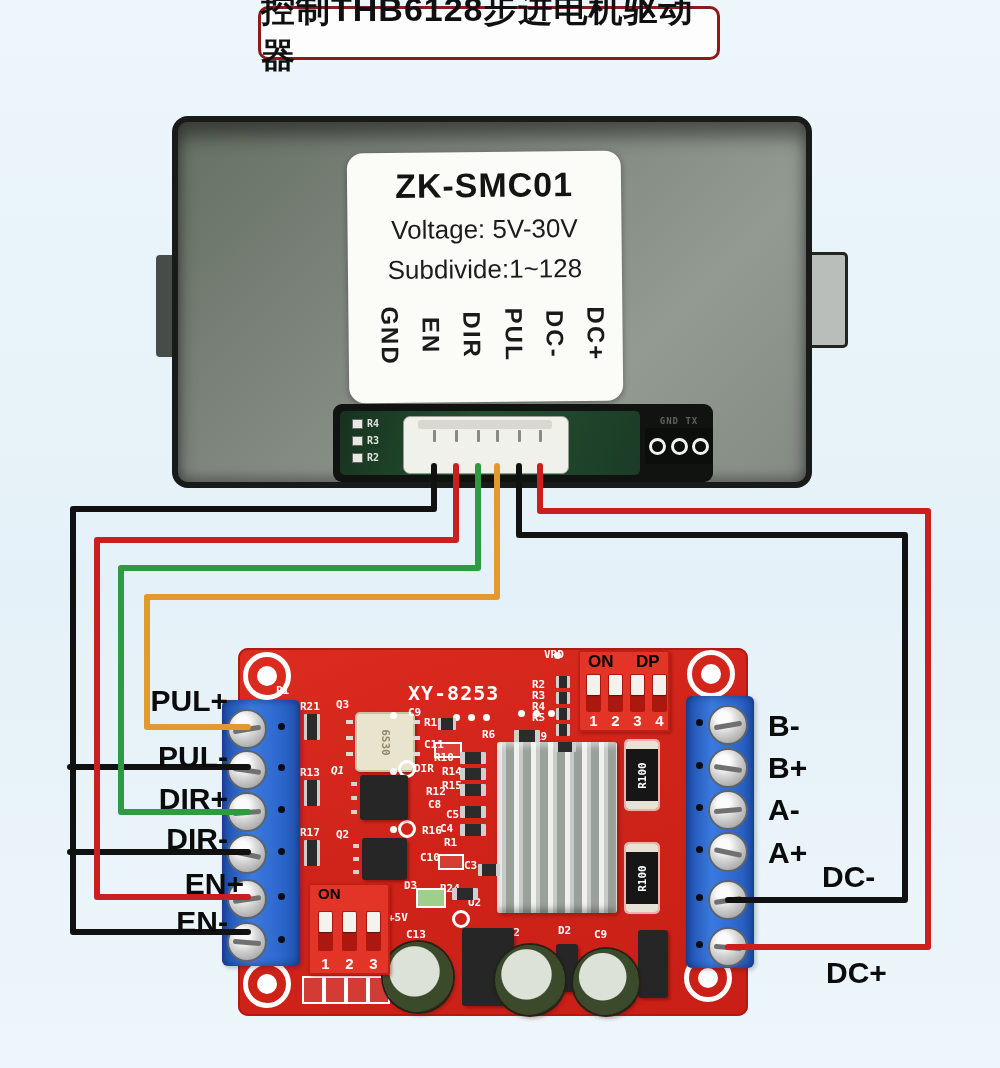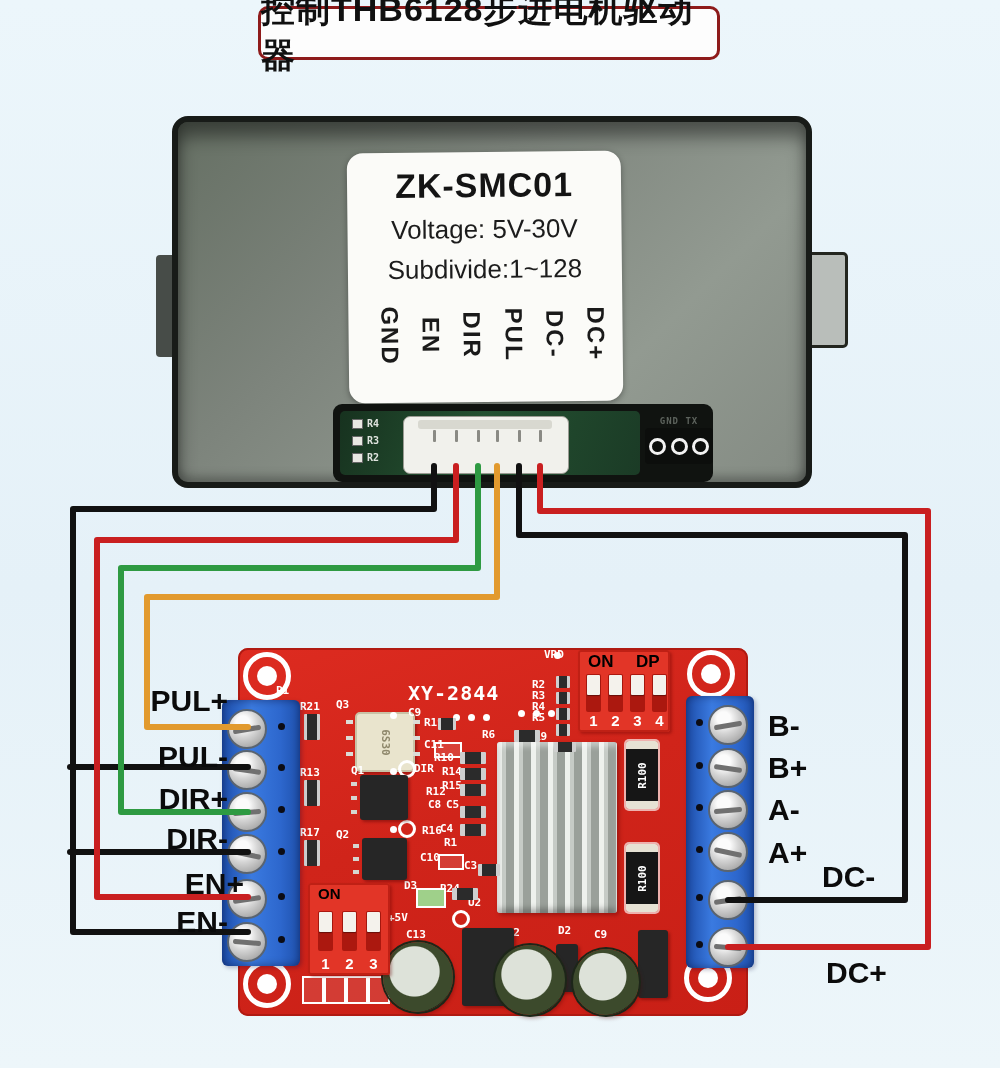--- a/index.html
+++ b/index.html
@@ -171,46 +171,46 @@
     <div class="jst-pin" style="left:539px;top:430px;"></div>
   </div>
 <div class="abs serial-text">GND TX</div>
 <div class="abs serial-header">
   <span class="serial-hole"></span>
   <span class="serial-hole"></span>
   <span class="serial-hole"></span>
 </div>
 
 <div class="abs board" id="board">
-  <div class="abs silk-model">XY-2844</div>
+  <div class="abs silk-model">XY-8253</div>
   <div class="abs heatsink"></div>
   <div class="abs chip">
     <span>6S30</span>
   </div>
 <div class="hole" style="left:5px;top:4px;"></div>
     <div class="hole" style="left:449px;top:2px;"></div>
     <div class="hole" style="left:5px;top:312px;"></div>
     <div class="hole" style="left:446px;top:306px;"></div>
     <div class="silk" style="left: 38px; top: 36px;">P1</div>
     <div class="silk" style="left: 62px; top: 52px;">R21</div>
     <div class="silk" style="left: 98px; top: 50px;">Q3</div>
     <div class="silk" style="left: 62px; top: 118px;">R13</div>
-    <div class="silk" style="left: 113px; top: 116px;">Q1</div>
+    <div class="silk" style="left: 93px; top: 116px; font-style: italic;">Q1</div>
     <div class="silk" style="left: 62px; top: 178px;">R17</div>
     <div class="silk" style="left: 98px; top: 180px;">Q2</div>
     <div class="silk" style="left: 170px; top: 58px;">C9</div>
     <div class="silk" style="left: 186px; top: 68px;">R19</div>
     <div class="silk" style="left: 186px; top: 90px;">C11</div>
     <div class="silk" style="left: 176px; top: 114px;">DIR</div>
     <div class="silk" style="left: 196px; top: 103px;">R10</div>
     <div class="silk" style="left: 204px; top: 117px;">R14</div>
     <div class="silk" style="left: 204px; top: 131px;">R15</div>
     <div class="silk" style="left: 188px; top: 137px;">R12</div>
     <div class="silk" style="left: 190px; top: 150px;">C8</div>
-    <div class="silk" style="left: 208px; top: 150px;">C5</div>
+    <div class="silk" style="left: 208px; top: 160px;">C5</div>
     <div class="silk" style="left: 184px; top: 176px;">R16</div>
     <div class="silk" style="left: 202px; top: 174px;">C4</div>
     <div class="silk" style="left: 206px; top: 188px;">R1</div>
     <div class="silk" style="left: 182px; top: 203px;">C10</div>
     <div class="silk" style="left: 226px; top: 211px;">C3</div>
     <div class="silk" style="left: 166px; top: 231px; text-align: center;">D3</div>
     <div class="silk" style="left: 202px; top: 234px;">R24</div>
     <div class="silk" style="left: 230px; top: 248px;">U2</div>
     <div class="silk" style="left: 150px; top: 263px;">+5V</div>
     <div class="silk" style="left: 168px; top: 280px;">C13</div>

